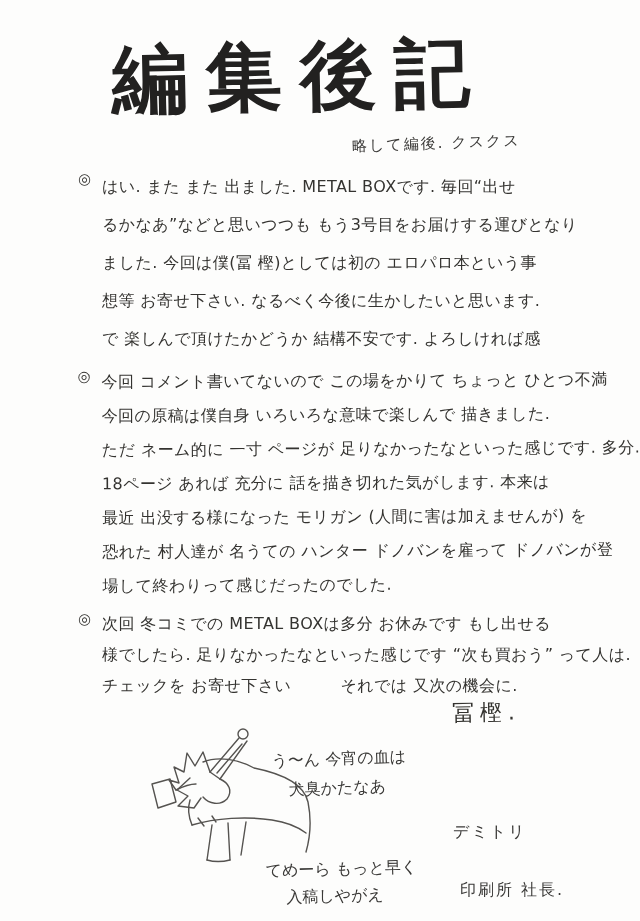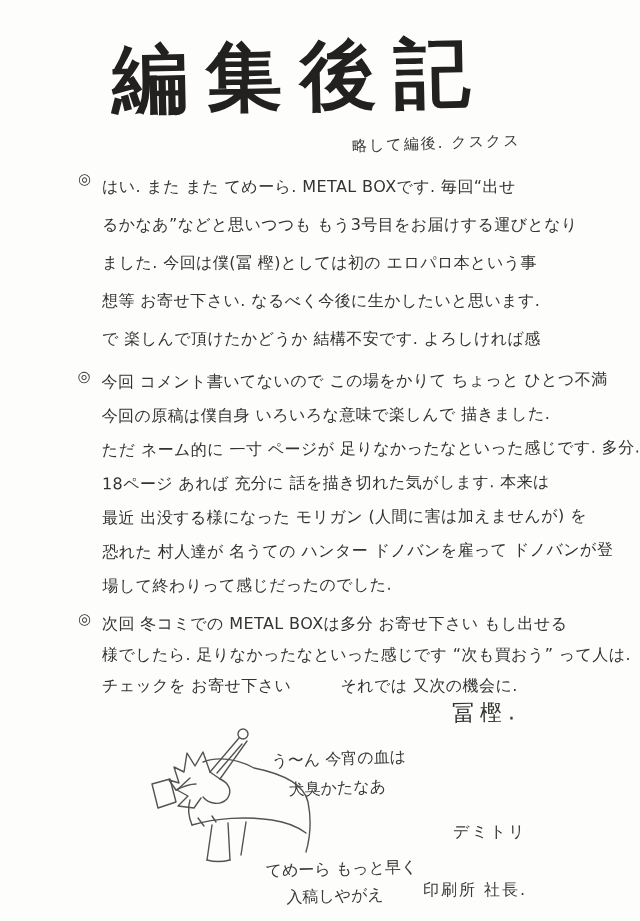--- a/index.html
+++ b/index.html
@@ -64,58 +64,58 @@
     color:#3a3937;
   }
   .speech-bottom{
     left:266px;top:855px;
     font-size:16px;line-height:27px;
     transform:rotate(-1.5deg);
     color:#3a3937;
   }
   .speech-bottom .l2{padding-left:20px;}
   .speaker-bottom{
-    left:423px;top:880px;
+    left:460px;top:880px;
     font-size:16px;letter-spacing:2px;
     color:#3a3937;
   }
   .sketch{left:146px;top:722px;}
   .sketch svg{display:block;}
 </style>
 </head>
 <body>
 
 <div class="page">
 
   <div class="abs title">編集後記</div>
   <div class="abs subtitle">略して編後. クスクス</div>
 
   <div class="abs para para1">
     <span class="bullet">◎</span>
-    <div class="pline">はい. また また てめーら. METAL BOXです. 毎回“出せ</div>
+    <div class="pline">はい. また また 出ました. METAL BOXです. 毎回“出せ</div>
     <div class="pline">るかなあ”などと思いつつも もう3号目をお届けする運びとなり</div>
     <div class="pline">ました. 今回は僕(冨 樫)としては初の エロパロ本という事</div>
     <div class="pline">想等 お寄せ下さい. なるべく今後に生かしたいと思います.</div>
     <div class="pline">で 楽しんで頂けたかどうか 結構不安です. よろしければ感</div>
   </div>
 
   <div class="abs para para2">
     <span class="bullet">◎</span>
     <div class="pline">今回 コメント書いてないので この場をかりて ちょっと ひとつ不満</div>
     <div class="pline">今回の原稿は僕自身 いろいろな意味で楽しんで 描きました.</div>
     <div class="pline">ただ ネーム的に 一寸 ページが 足りなかったなといった感じです. 多分.</div>
     <div class="pline">18ページ あれば 充分に 話を描き切れた気がします. 本来は</div>
     <div class="pline">最近 出没する様になった モリガン (人間に害は加えませんが) を</div>
     <div class="pline">恐れた 村人達が 名うての ハンター ドノバンを雇って ドノバンが登</div>
     <div class="pline">場して終わりって感じだったのでした.</div>
   </div>
 
   <div class="abs para para3">
     <span class="bullet">◎</span>
-    <div class="pline">次回 冬コミでの METAL BOXは多分 お寄せ下さい もし出せる</div>
+    <div class="pline">次回 冬コミでの METAL BOXは多分 お休みです もし出せる</div>
     <div class="pline">様でしたら. 足りなかったなといった感じです “次も買おう” って人は.</div>
     <div class="pline">チェックを お寄せ下さい　　　それでは 又次の機会に.</div>
   </div>
 
   <div class="abs signature">冨樫.</div>
 
   <div class="abs sketch">
     <svg width="175" height="142" viewBox="0 0 175 142" fill="none" stroke="#555350" stroke-width="1.4" stroke-linecap="round" stroke-linejoin="round">
 
       <circle cx="97" cy="12" r="5"></circle>

